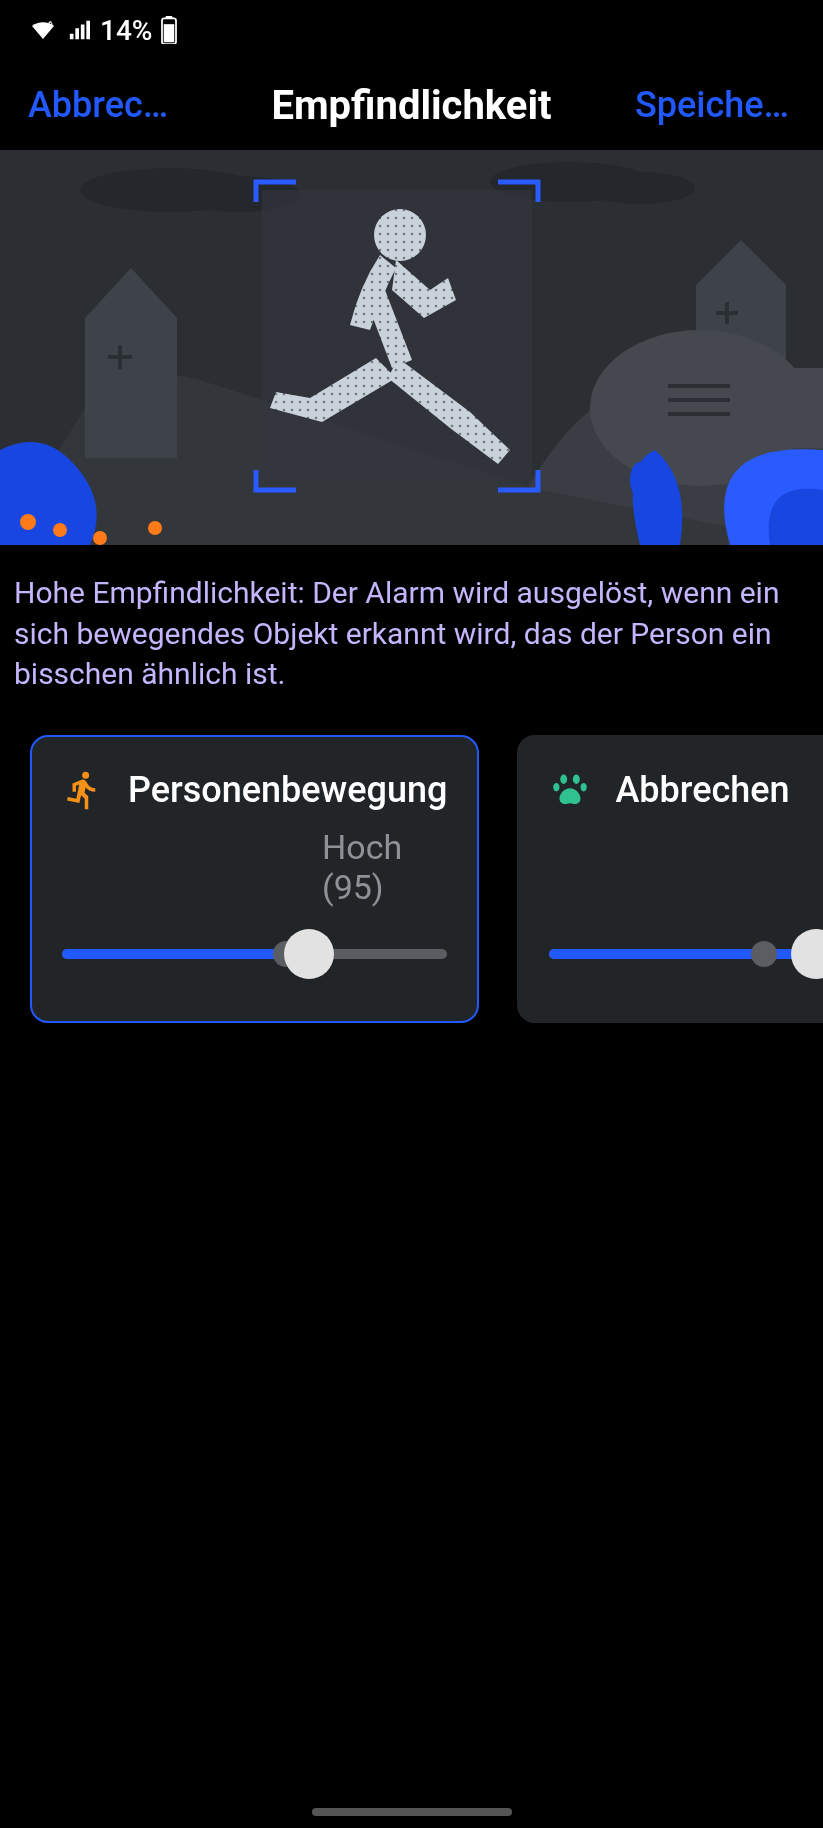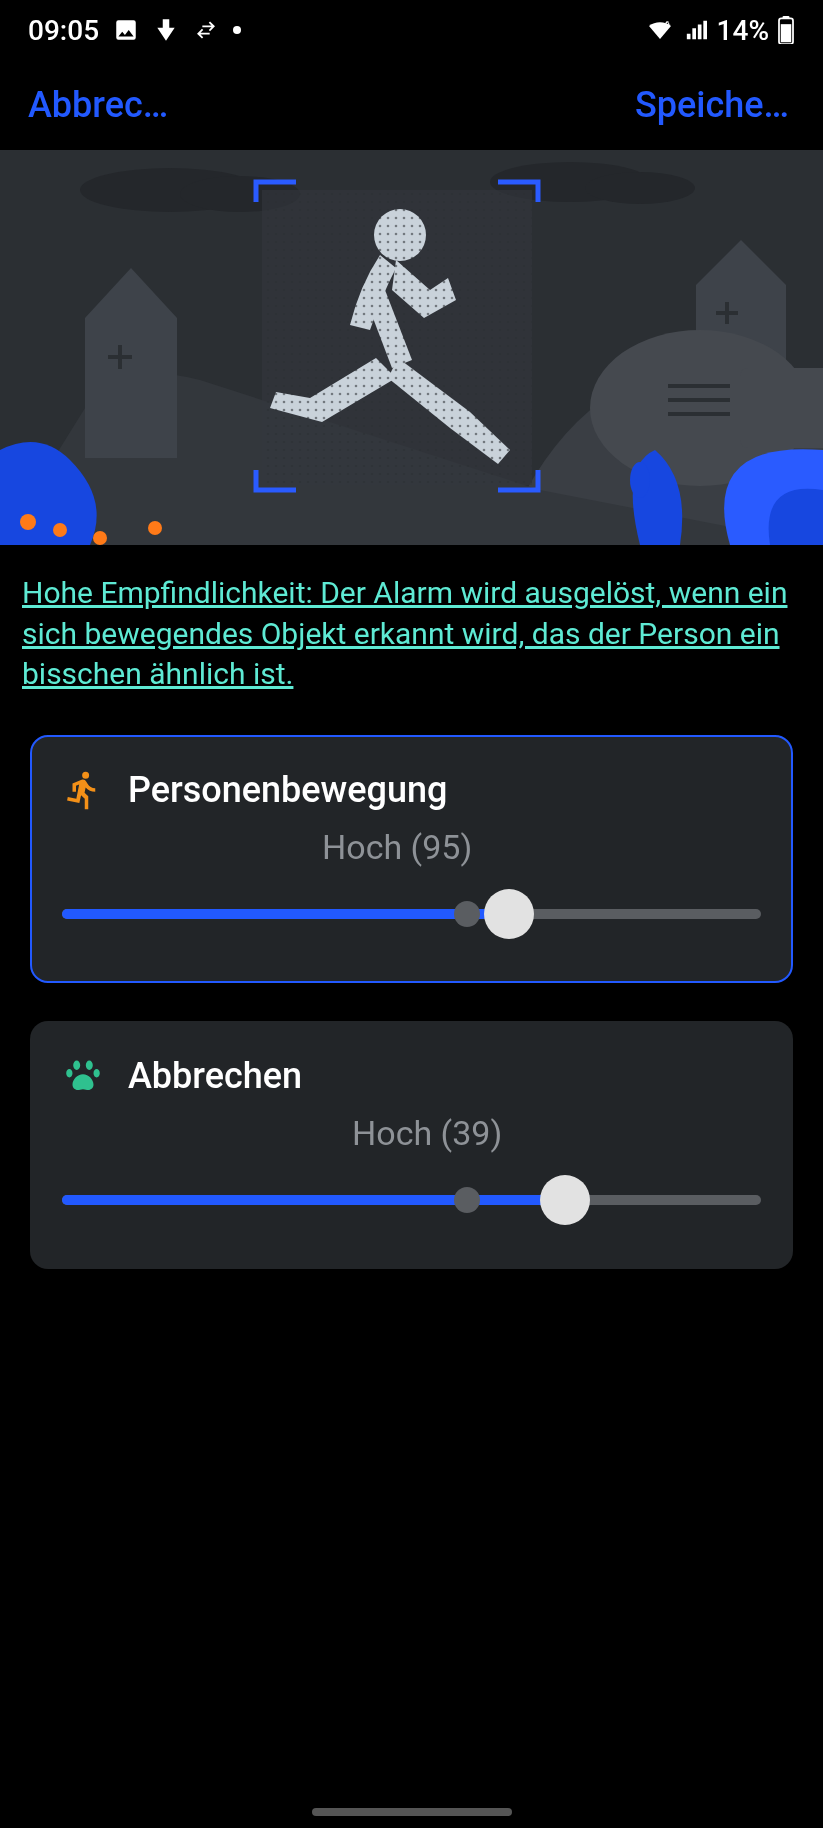--- a/index.html
+++ b/index.html
@@ -54,29 +54,28 @@
   .hero {
     width: 100%;
     height: 395px;
     background: #2b2f33;
     position: relative;
     overflow: hidden;
   }
 
   
   .desc {
-    padding: 28px 30px 20px 22px;
-    color: #5eead4;
+    padding: 28px 30px 20px 14px;
+    color: #c4b5fd;
     font-size: 30px;
     line-height: 1.35;
-    text-decoration: underline;
-  }
-
-  
-  .cards { padding: 20px 30px 0 30px; display: flex; flex-direction: column; gap: 38px; }
+  }
+
+  
+  .cards { padding: 20px 30px 0 30px; display: flex; flex-direction: row; gap: 38px; }
   .card {
     background: #222528;
     border-radius: 18px;
     padding: 32px 30px 42px 30px;
     border: 2px solid transparent;
   }
   .card.selected { border-color: #2259ff; }
   .card-head { display: flex; align-items: center; gap: 24px; margin-bottom: 16px; }
   .card-icon { width: 42px; height: 42px; display: flex; align-items: center; justify-content: center; }
   .card-title { font-size: 36px; font-weight: 500; color: #fff; }
@@ -134,39 +133,20 @@
     transform: translateX(-50%);
     width: 200px; height: 8px;
     background: #555;
     border-radius: 4px;
   }
 </style>
 </head>
 <body>
 
 <div class="status-bar">
-  <div class="status-left">
-    <span>09:05</span>
-    <span class="sb-icon">
-      <svg width="26" height="26" viewBox="0 0 24 24">
-          <path fill="#fff" d="M21 19V5a2 2 0 0 0-2-2H5a2 2 0 0 0-2 2v14a2 2 0 0 0 2 2h14a2 2 0 0 0 2-2M8.5 13.5l2.5 3 3.5-4.5L19 18H5l3.5-4.5Z"></path>
-        </svg>
-    </span>
-    <span class="sb-icon">
-      <svg width="26" height="26" viewBox="0 0 24 24">
-          <path fill="#fff" d="M12 2 4 14h5v8h6v-8h5L12 2Z" transform="rotate(180 12 12)"></path>
-        </svg>
-    </span>
-    <span class="sb-icon">
-      <svg width="26" height="22" viewBox="0 0 24 24">
-          <path fill="#fff" d="M8 7h10l-3-3 1.4-1.4L21.8 8l-5.4 5.4L15 12l3-3H8V7m8 10H6l3 3-1.4 1.4L2.2 16l5.4-5.4L9 12l-3 3h10v2Z"></path>
-        </svg>
-    </span>
-    <span class="dot"></span>
-  </div>
   <div class="status-right">
     <span class="sb-icon">
       <svg width="30" height="24" viewBox="0 0 24 24">
           <path fill="#fff" d="M12 21 1 8c6-5 16-5 22 0L12 21Z"></path>
           <text x="17" y="8" font-size="8" fill="#fff">6</text>
         </svg>
     </span>
     <span class="sb-icon">
       <svg width="26" height="22" viewBox="0 0 24 24">
           <path fill="#fff" d="M2 22h4v-6H2v6m6 0h4V10H8v12m6 0h4V6h-4v16m6 0h4V2h-4v20Z"></path>
@@ -178,20 +158,21 @@
           <rect x="0" y="2" width="12" height="22" rx="2" fill="none" stroke="#fff" stroke-width="1.5"></rect>
           <rect x="3" y="0" width="6" height="2.5" rx="1" fill="#fff"></rect>
           <rect x="1.5" y="7" width="9" height="15.5" fill="#fff"></rect>
         </svg>
     </span>
   </div>
 </div>
 
 <div class="nav-bar">
   <div class="nav-btn">Abbrechen</div>
+  <div class="nav-title">Empfindlichkeit</div>
   <div class="nav-btn" style="text-align:right;">Speichern</div>
 </div>
 
 <div class="hero">
   <svg width="823" height="395" viewBox="0 0 823 395">
 
     <rect width="823" height="395" fill="#2b2f33"></rect>
 
     <ellipse cx="170" cy="40" rx="90" ry="22" fill="#24272b"></ellipse>
     <ellipse cx="240" cy="44" rx="60" ry="18" fill="#24272b"></ellipse>

